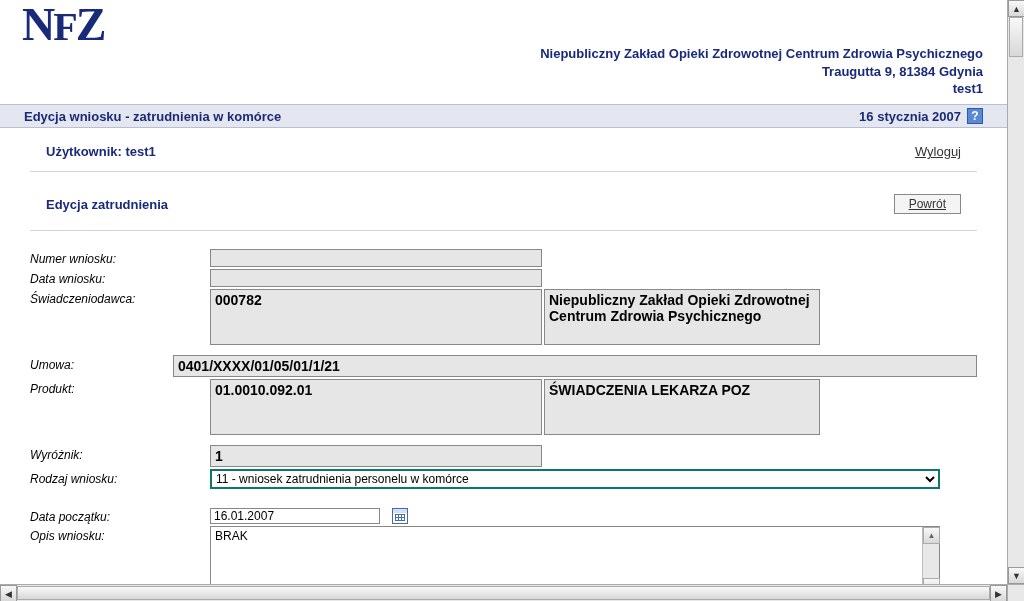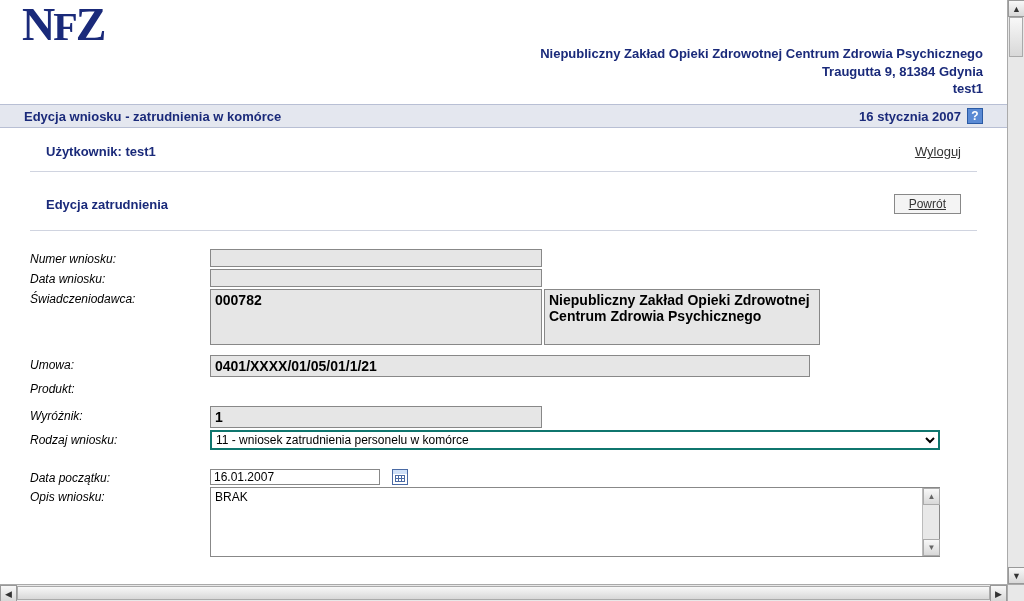--- a/index.html
+++ b/index.html
@@ -129,21 +129,21 @@
     padding: 2px 4px;
     font-size:14px;
     min-height: 18px;
   }
   .ro-bold { font-weight:bold; }
   .w-short { width: 332px; }
   .w-half { width: 332px; }
   .w-half2 { width: 276px; }
   .h-tall { height: 56px; }
   
-  .w-full { width: 600px; }
+  .w-full { width: 804px; }
   
   select.full {
     width: 730px;
     font-size:12px;
     border:2px solid #0f766e;
     background:#fff;
     height:20px;
   }
   input.textin {
     border:1px solid #888;
@@ -280,20 +280,24 @@
 
       <div class="frow">
         <div class="flabel">Umowa:</div>
         <div class="fval">
             <div class="ro-box ro-bold w-full">0401/XXXX/01/05/01/1/21</div>
           </div>
       </div>
 
       <div class="frow">
         <div class="flabel">Produkt:</div>
+        <div class="fval">
+          <div class="ro-box ro-bold h-tall w-half">01.0010.092.01</div>
+          <div class="ro-box ro-bold h-tall w-half2">ŚWIADCZENIA LEKARZA POZ</div>
+        </div>
       </div>
 
       <div class="spacer6"></div>
 
       <div class="frow">
         <div class="flabel">Wyróżnik:</div>
         <div class="fval">
             <div class="ro-box ro-bold w-short">1</div>
           </div>
       </div>

